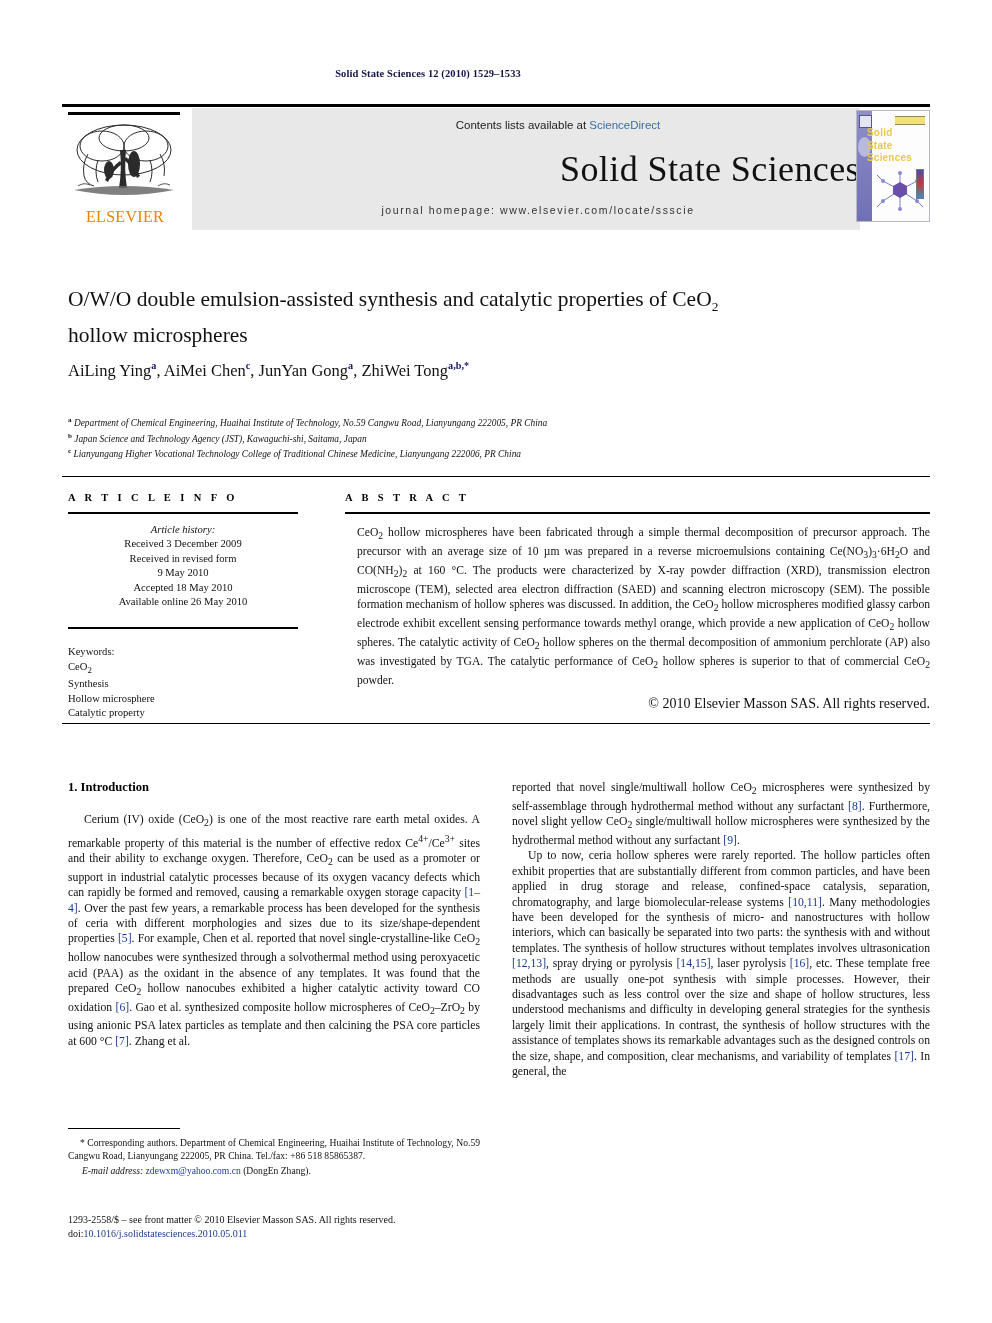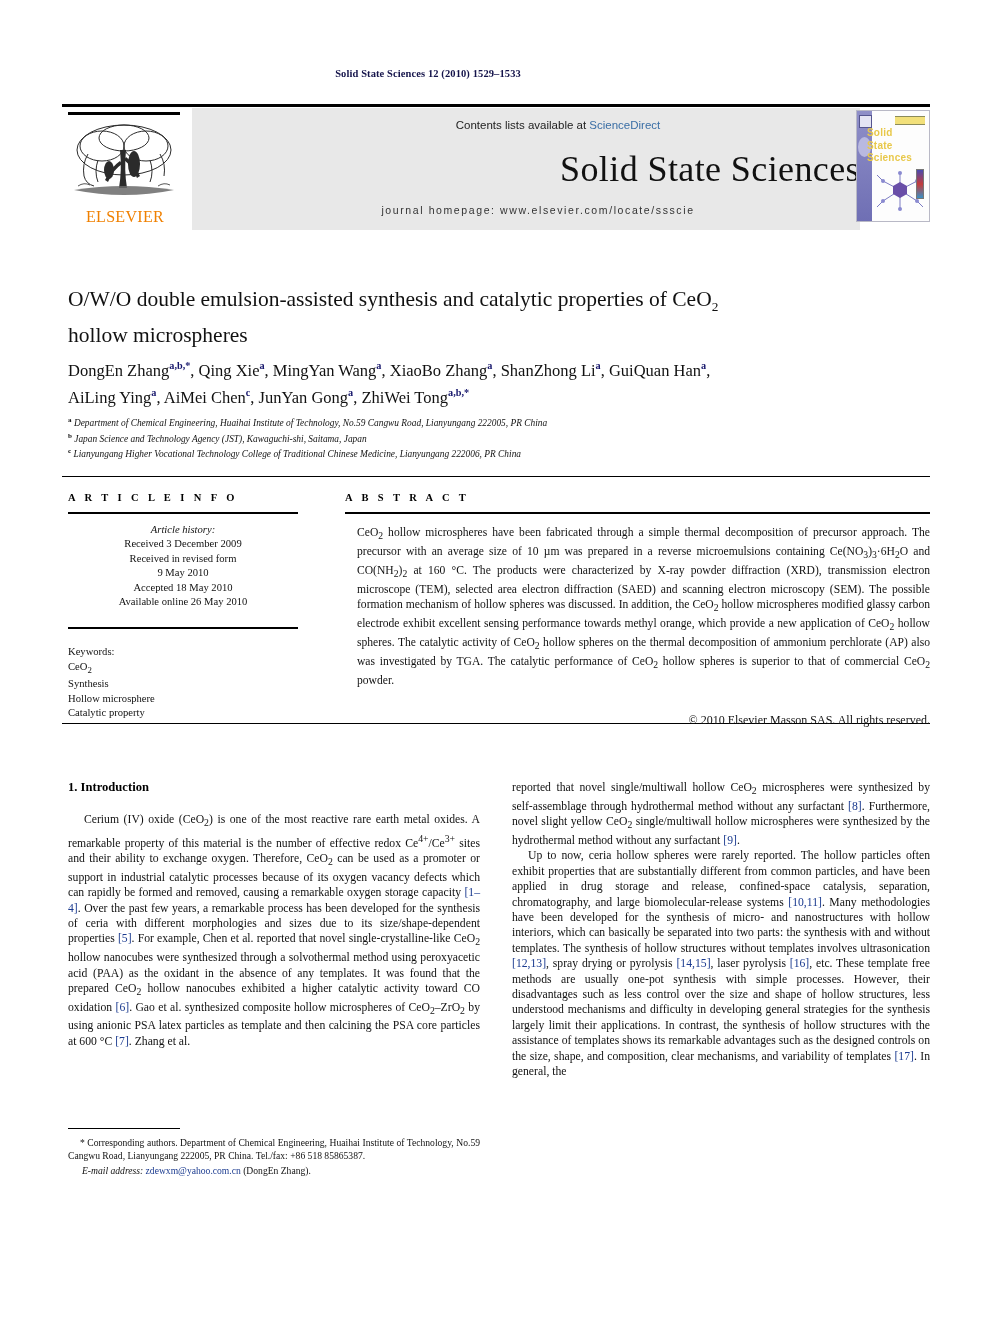--- a/index.html
+++ b/index.html
@@ -319,24 +319,24 @@
   .abs-body {
     margin-top: 11px;
     font-family: "Liberation Serif", serif;
     font-size: 11.6px;
     line-height: 15.6px;
     text-align: justify;
     color: #111;
     margin-left: 12px;
   }
   .abs-copy {
-    margin-top: 24px;
+    margin-top: 7px;
     text-align: right;
     font-family: "Liberation Serif", serif;
-    font-size: 12px;
+    font-size: 14px;
     color: #111;
   }
 
   
   .col-left {
     position: absolute;
     left: 68px;
     top: 780px;
     width: 412px;
   }
@@ -483,21 +483,20 @@
       <div class="ct-strip"></div>
     </div>
   </div>
 
   <div class="art-title">
     <span>O/W/O double emulsion-assisted synthesis and catalytic properties of CeO</span><sub>2</sub><br>
     <span>hollow microspheres</span>
   </div>
 
   <div class="authors">
-    <div>DongEn Zhang<sup>a,b,*</sup>, Qing Xie<sup>a</sup>, MingYan Wang<sup>a</sup>, XiaoBo Zhang<sup>a</sup>, ShanZhong Li<sup>a</sup>, GuiQuan Han<sup>a</sup>,</div>
     <div>AiLing Ying<sup>a</sup>, AiMei Chen<sup>c</sup>, JunYan Gong<sup>a</sup>, ZhiWei Tong<sup>a,b,*</sup></div>
   </div>
 
   <div class="affils">
     <div><sup>a</sup> Department of Chemical Engineering, Huaihai Institute of Technology, No.59 Cangwu Road, Lianyungang 222005, PR China</div>
     <div><sup>b</sup> Japan Science and Technology Agency (JST), Kawaguchi-shi, Saitama, Japan</div>
     <div><sup>c</sup> Lianyungang Higher Vocational Technology College of Traditional Chinese Medicine, Lianyungang 222006, PR China</div>
   </div>
 
   <div class="band-rule-top"></div>
@@ -544,14 +543,18 @@
   <div class="footnote">
     <div class="fn-rule"></div>
     <div class="fn-text"><span class="lead">* Corresponding authors. Department of Chemical Engineering, Huaihai Institute of Technology, No.59 Cangwu Road, Lianyungang 222005, PR China. Tel./fax: +86 518 85865387.</span></div>
     <div class="fn-email">
       <span class="lbl">E-mail address:</span>
       <span class="mail">zdewxm@yahoo.com.cn</span>
       <span>(DongEn Zhang).</span>
     </div>
   </div>
 
+  <div class="issn-block">
+    <div>1293-2558/$ – see front matter © 2010 Elsevier Masson SAS. All rights reserved.</div>
+    <div><span>doi:</span><span class="doi">10.1016/j.solidstatesciences.2010.05.011</span></div>
+  </div>
 
 </div>
 
 </body></html>

